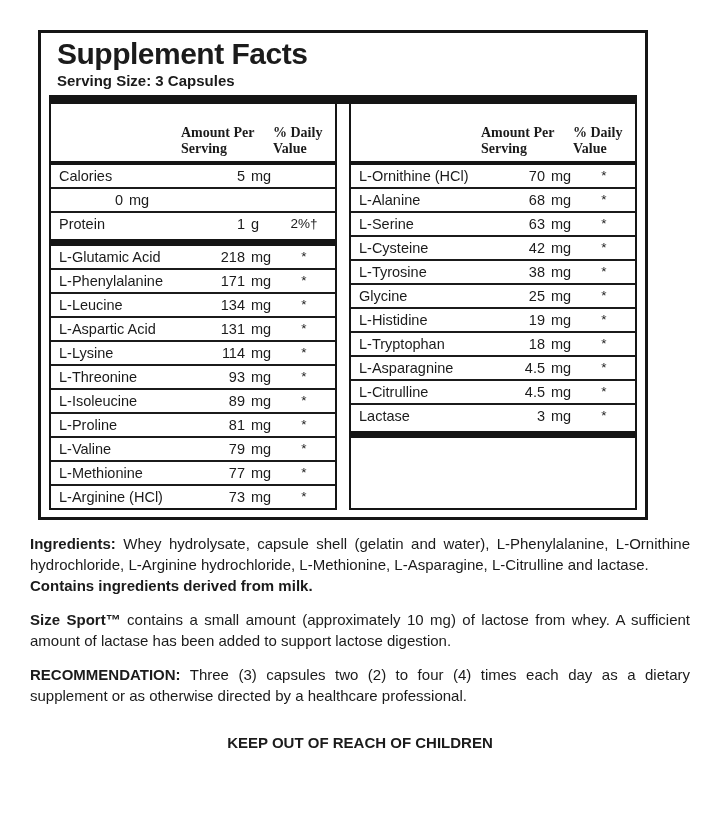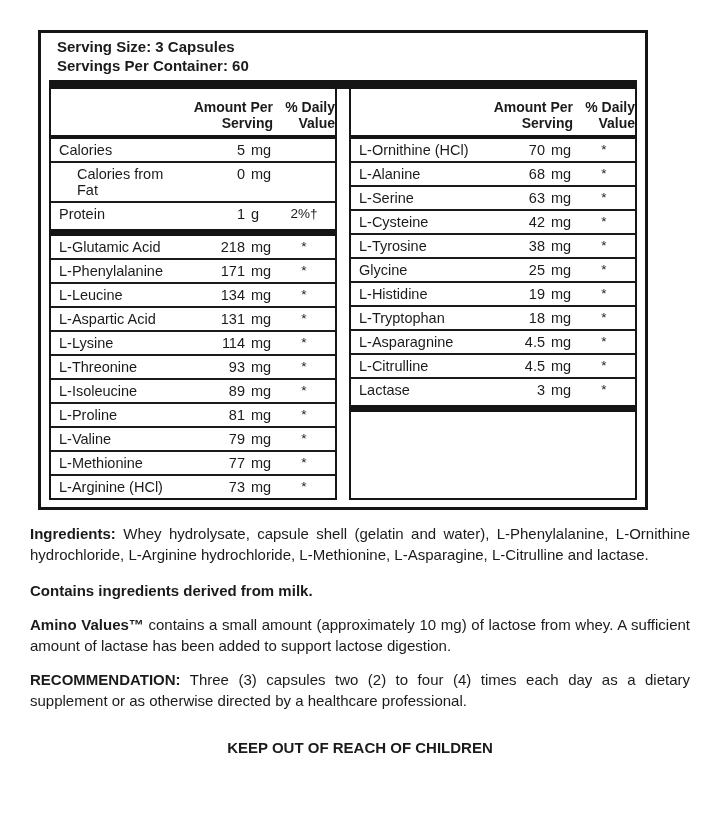--- a/index.html
+++ b/index.html
@@ -31,23 +31,24 @@
   .thick-bar.mid { height:7px; margin:4px 0 0 0; }
 
   .columns { display:flex; gap:12px; margin-top:0; align-items:stretch; }
   .tbox { border:2px solid #151515; border-top:none; background:#fff; }
   .tbox.left  { width:288px; }
   .tbox.right { flex:1; }
 
   .thead {
     display:flex; justify-content:flex-end;
     font-size:14px; font-weight:bold; line-height:16px;
-    padding:10px 0 4px 0;
+    padding:21px 0 4px 0;
     border-bottom:4px solid #151515;
-    text-align:right;
+    text-align:left;
+    font-family:Liberation Serif, serif;
   }
   .th-amount { width:92px; }
   .th-dv { width:62px; }
 
   .trow {
     display:flex; align-items:flex-start;
     font-size:14.5px; line-height:16px;
     padding:3px 0 3px 8px;
   }
   .trow + .trow, .fnotes .trow { border-top:2px solid #1b1b1b; }
@@ -58,53 +59,52 @@
   .tval { flex:1; text-align:right; }
   .tunit { width:28px; text-align:left; padding-left:6px; }
   .tdv { width:62px; text-align:center; font-size:13.5px; }
 
   .fnotes { padding:6px 8px 4px 8px; }
   .fnote { font-size:14px; font-weight:bold; line-height:19px; margin-bottom:5px; }
 
   
   .para { font-size:15px; line-height:21px; text-align:justify; margin-top:13px; }
   .para .lead { font-weight:bold; }
-  .bold-line { font-size:15px; font-weight:bold; line-height:21px; margin-top:15px; }
+  .bold-line { font-size:15px; font-weight:bold; line-height:21px; }
   .center-line { text-align:center; }
   .warning-block { margin-top:26px; text-align:center; font-size:15px; line-height:21px; }
   .warning-title { font-weight:bold; }
 </style>
 </head>
 <body>
 
 <div class="page">
 
   <div class="sf-box">
+    <div class="sf-title">Supplement Facts</div>
     <div class="sf-serving">Serving Size: 3 Capsules</div>
-    <div class="sf-serving">Servings Per Container: 60</div>
     <div class="thick-bar"></div>
 
     <div class="columns">
 
       <div class="tbox left">
         <div class="thead">
           <div class="th-amount">Amount Per Serving</div>
           <div class="th-dv">% Daily Value</div>
         </div>
         <div>
             <div class="trow">
               <span class="tname">Calories</span>
               <span class="tamount">
                 <span class="tval">5</span>
                 <span class="tunit">mg</span>
               </span>
               <span class="tdv"></span>
             </div>
             <div class="trow indent">
-              <span class="tname">Calories from Fat</span>
               <span class="tamount">
                 <span class="tval">0</span>
                 <span class="tunit">mg</span>
               </span>
               <span class="tdv"></span>
             </div>
             <div class="trow">
               <span class="tname">Protein</span>
               <span class="tamount">
                 <span class="tval">1</span>
@@ -304,21 +304,21 @@
           </div>
       </div>
 
     </div>
   </div>
 
   <p class="para"><span class="lead">Ingredients:</span><span> Whey hydrolysate, capsule shell (gelatin and water), L-Phenylalanine, L-Ornithine hydrochloride, L-Arginine hydrochloride, L-Methionine, L-Asparagine, L-Citrulline and lactase.</span></p>
 
   <p class="bold-line">Contains ingredients derived from milk.</p>
 
-  <p class="para"><span class="lead">Amino Values™</span><span> contains a small amount (approximately 10 mg) of lactose from whey. A sufficient amount of lactase has been added to support lactose digestion.</span></p>
+  <p class="para"><span class="lead">Size Sport™</span><span> contains a small amount (approximately 10 mg) of lactose from whey. A sufficient amount of lactase has been added to support lactose digestion.</span></p>
 
 
   <p class="para"><span class="lead">RECOMMENDATION:</span><span> Three (3) capsules two (2) to four (4) times each day as a dietary supplement or as otherwise directed by a healthcare professional.</span></p>
 
   <div class="warning-block">
     <div class="warning-title">KEEP OUT OF REACH OF CHILDREN</div>
 
   </div>
 
 </div>

